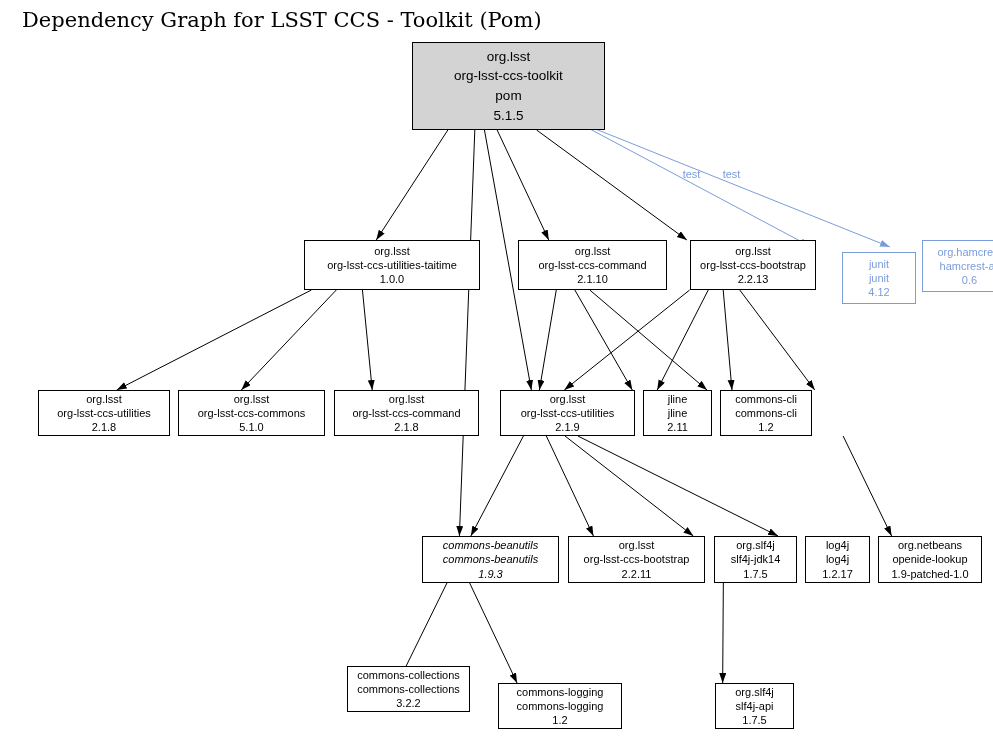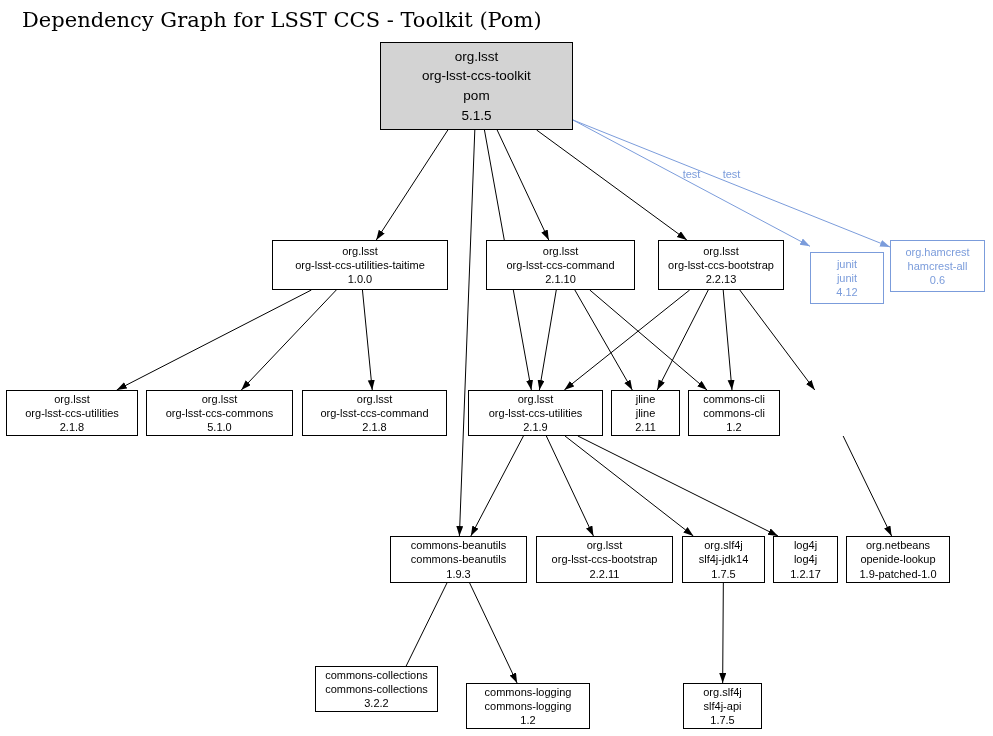--- a/index.html
+++ b/index.html
@@ -19,39 +19,39 @@
   .edges{position:absolute;left:0;top:0;pointer-events:none;}
   .edge{stroke:var(--edge-color);stroke-width:1;fill:none;}
   .test-edge{stroke:var(--test-accent);}
   .arrow-fill{fill:var(--edge-color);}
   .arrow-fill-test{fill:var(--test-accent);}
   .edge-label{fill:var(--test-accent);font-size:11px;font-family:"Liberation Sans",sans-serif;text-anchor:middle;}
   .node{
     position:absolute;display:flex;align-items:center;justify-content:center;
     text-align:center;white-space:pre-line;
     background:#ffffff;border:1px solid var(--node-border);
-    font-size:11px;line-height:1.3;color:#000;padding:8px;
+    font-size:11px;line-height:1.3;color:#000;padding:8px;margin-left:32px;
   }
   .node.root{background:var(--root-fill);font-size:13.5px;line-height:1.45;}
   .node.test{border-color:var(--test-accent);color:var(--test-accent);}
   
   .n-root{left:380px;top:42px;width:193px;height:88px;}
   .n-taitime{left:272px;top:240px;width:176px;height:50px;}
   .n-command2110{left:486px;top:240px;width:149px;height:50px;}
   .n-bootstrap2213{left:658px;top:240px;width:126px;height:50px;}
   .n-junit{left:810px;top:252px;width:74px;height:52px;}
   .n-hamcrest{left:890px;top:240px;width:95px;height:52px;}
   .n-utilities218{left:6px;top:390px;width:132px;height:46px;}
   .n-commons510{left:146px;top:390px;width:147px;height:46px;}
   .n-command218{left:302px;top:390px;width:145px;height:46px;}
   .n-utilities219{left:468px;top:390px;width:135px;height:46px;}
   .n-jline{left:611px;top:390px;width:69px;height:46px;}
   .n-commonscli{left:688px;top:390px;width:92px;height:46px;}
   .n-freehep{left:788px;top:390px;width:88px;height:46px;}
-  .n-beanutils{left:390px;top:536px;width:137px;height:47px;}
+  .n-beanutils{left:390px;top:536px;width:137px;height:47px;font-style:italic;}
   .n-bootstrap2211{left:536px;top:536px;width:137px;height:47px;}
   .n-slf4jjdk14{left:682px;top:536px;width:83px;height:47px;}
   .n-log4j{left:773px;top:536px;width:65px;height:47px;}
   .n-openide{left:846px;top:536px;width:104px;height:47px;}
   .n-collections{left:315px;top:666px;width:123px;height:46px;}
   .n-logging{left:466px;top:683px;width:124px;height:46px;text-align:center;}
   .n-slf4japi{left:683px;top:683px;width:79px;height:46px;}
 </style>
 </head>
 <body>

